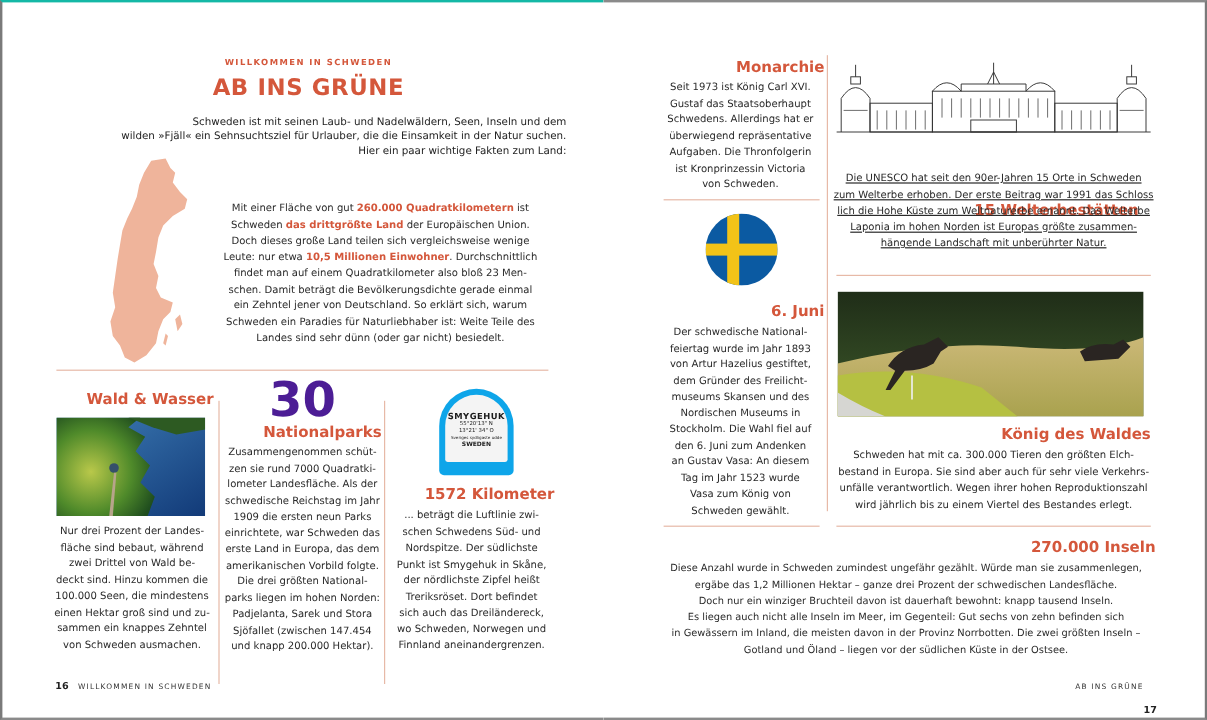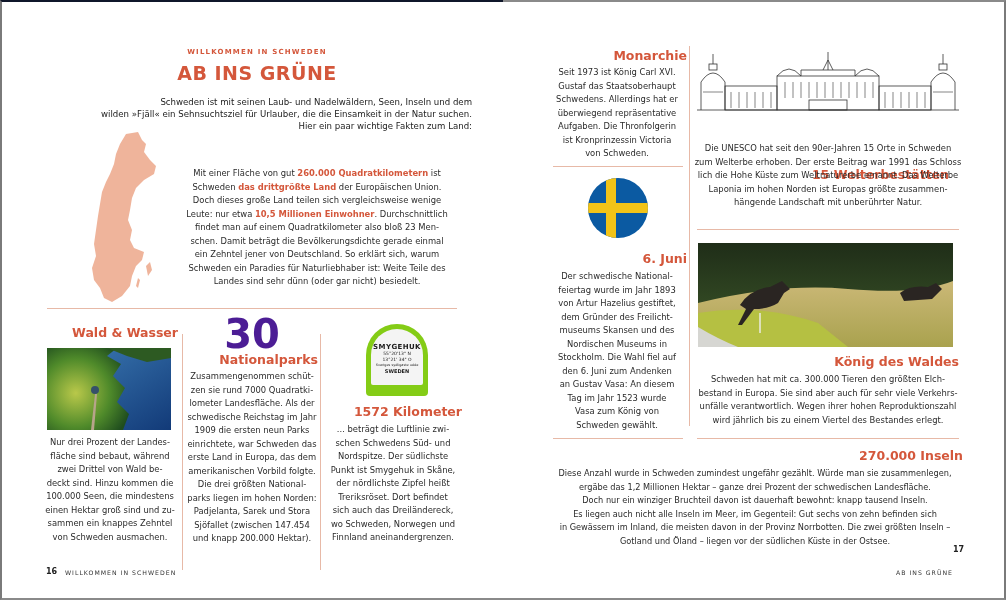--- a/index.html
+++ b/index.html
@@ -1,19 +1,19 @@
 <!DOCTYPE html>
 <html><head>
 <meta charset="utf-8">
 <style>
   * { box-sizing: border-box; margin: 0; padding: 0; }
   html, body { width: 1006px; height: 600px; background: #ffffff; overflow: hidden; }
   body { font-family: "DejaVu Sans", sans-serif; color: #2a2a2a; position: relative; }
   .page { position: absolute; top: 0; height: 600px; background: #fff; }
-  .page-left { left: 0; width: 503px; border-left: 2px solid #7a7a7a; border-top: 2px solid #0f172a; border-bottom: 2px solid #8a8a8a; }
+  .page-left { left: 0; width: 503px; border-left: 2px solid #7a7a7a; border-top: 2px solid #14b8a6; border-bottom: 2px solid #8a8a8a; }
   .page-right { left: 503px; width: 503px; border-right: 2px solid #7a7a7a; border-top: 2px solid #8a8a8a; border-bottom: 2px solid #8a8a8a; }
   .abs { position: absolute; }
   .kicker { font-size: 7px; letter-spacing: 1.2px; font-weight: bold; color: #d4573b; text-align: center; }
   .h1 { font-size: 19px; font-weight: bold; color: #d4573b; text-align: center; letter-spacing: 0.5px; }
   .h2 { font-weight: bold; color: #d4573b; text-align: right; font-size: 12.5px; }
   .txt { font-size: 8.4px; line-height: 13.5px; text-align: center; color: #2a2a2a; }
   .intro { font-size: 8.6px; line-height: 12px; text-align: center; color: #222; }
   .hl { color: #d4573b; font-weight: bold; }
   .rule-h { position: absolute; height: 1px; background: #e7b9a7; }
   .rule-v { position: absolute; width: 1px; background: #e7b9a7; }
@@ -97,21 +97,21 @@
     <div>einrichtete, war Schweden das</div>
     <div>erste Land in Europa, das dem</div>
     <div>amerikanischen Vorbild folgte.</div>
     <div>Die drei größten National-</div>
     <div>parks liegen im hohen Norden:</div>
     <div>Padjelanta, Sarek und Stora</div>
     <div>Sjöfallet (zwischen 147.454</div>
     <div>und knapp 200.000 Hektar).</div>
   </div>
 
-  <div class="abs" style="left:364px;top:322px;width:62px;height:72px;background:#84cc16;border-radius:31px 31px 4px 4px;">
+  <div class="abs" style="left:364px;top:322px;width:62px;height:72px;background:#0ea5e9;border-radius:31px 31px 4px 4px;">
     <div style="position:absolute;left:5px;top:5px;width:52px;height:56px;background:#f4f4f4;border-radius:26px 26px 2px 2px;text-align:center;color:#1b1b1b;">
       <div style="font-size:7px;font-weight:bold;margin-top:14px;letter-spacing:0.4px;">SMYGEHUK</div>
       <div style="font-size:4.5px;line-height:6px;">55°20'13" N</div>
       <div style="font-size:4.5px;line-height:6px;">13°21' 34" O</div>
       <div style="font-size:3.4px;line-height:5px;">Sveriges sydligaste udde</div>
       <div style="font-size:5px;font-weight:bold;line-height:7px;">SWEDEN</div>
     </div>
   </div>
   <div class="abs h2" style="left:322px;width:138px;top:402px;">1572 Kilometer</div>
   <div class="abs txt" style="left:320px;width:142px;top:421px;">
@@ -192,21 +192,21 @@
         <line x1="152" y1="30" x2="152" y2="46"></line>
         <line x1="160" y1="30" x2="160" y2="46"></line>
         <line x1="168" y1="30" x2="168" y2="46"></line>
         <line x1="176" y1="30" x2="176" y2="46"></line>
       <line x1="6" y1="40" x2="26" y2="40"></line>
         <line x1="236" y1="40" x2="256" y2="40"></line>
     </g>
   </svg>
 
   <div class="abs h2" style="left:184px;width:262px;top:122px;margin-top:43px;">15 Welterbestätten</div>
-  <div class="abs txt" style="left:190px;width:270px;top:140px;">
+  <div class="abs txt" style="left:190px;width:270px;top:140px;text-decoration:underline;">
     <div>Die UNESCO hat seit den 90er-Jahren 15 Orte in Schweden</div>
     <div>zum Welterbe erhoben. Der erste Beitrag war 1991 das Schloss</div>
     <div>lich die Hohe Küste zum Weltnaturerbe ernannt. Das Welterbe</div>
     <div>Laponia im hohen Norden ist Europas größte zusammen-</div>
     <div>hängende Landschaft mit unberührter Natur.</div>
   </div>
   <div class="rule-h" style="left:194px;width:262px;top:227px;"></div>
 
   <svg class="abs" style="left:85px;top:176px;" width="60" height="60" viewBox="0 0 60 60">
     <defs>
@@ -272,14 +272,14 @@
   <div class="abs txt" style="left:40px;width:424px;top:465px;font-size:8.2px;">
     <div>Diese Anzahl wurde in Schweden zumindest ungefähr gezählt. Würde man sie zusammenlegen,</div>
     <div>ergäbe das 1,2 Millionen Hektar – ganze drei Prozent der schwedischen Landesfläche.</div>
     <div>Doch nur ein winziger Bruchteil davon ist dauerhaft bewohnt: knapp tausend Inseln.</div>
     <div>Es liegen auch nicht alle Inseln im Meer, im Gegenteil: Gut sechs von zehn befinden sich</div>
     <div>in Gewässern im Inland, die meisten davon in der Provinz Norrbotten. Die zwei größten Inseln –</div>
     <div>Gotland und Öland – liegen vor der südlichen Küste in der Ostsee.</div>
   </div>
 
   <div class="abs footer" style="left:393px;top:567px;">AB INS GRÜNE</div>
-  <div class="abs folio" style="left:450px;top:543px;">17</div>
+  <div class="abs folio" style="left:450px;top:585px;">17</div>
 </div>
 
 </body></html>

